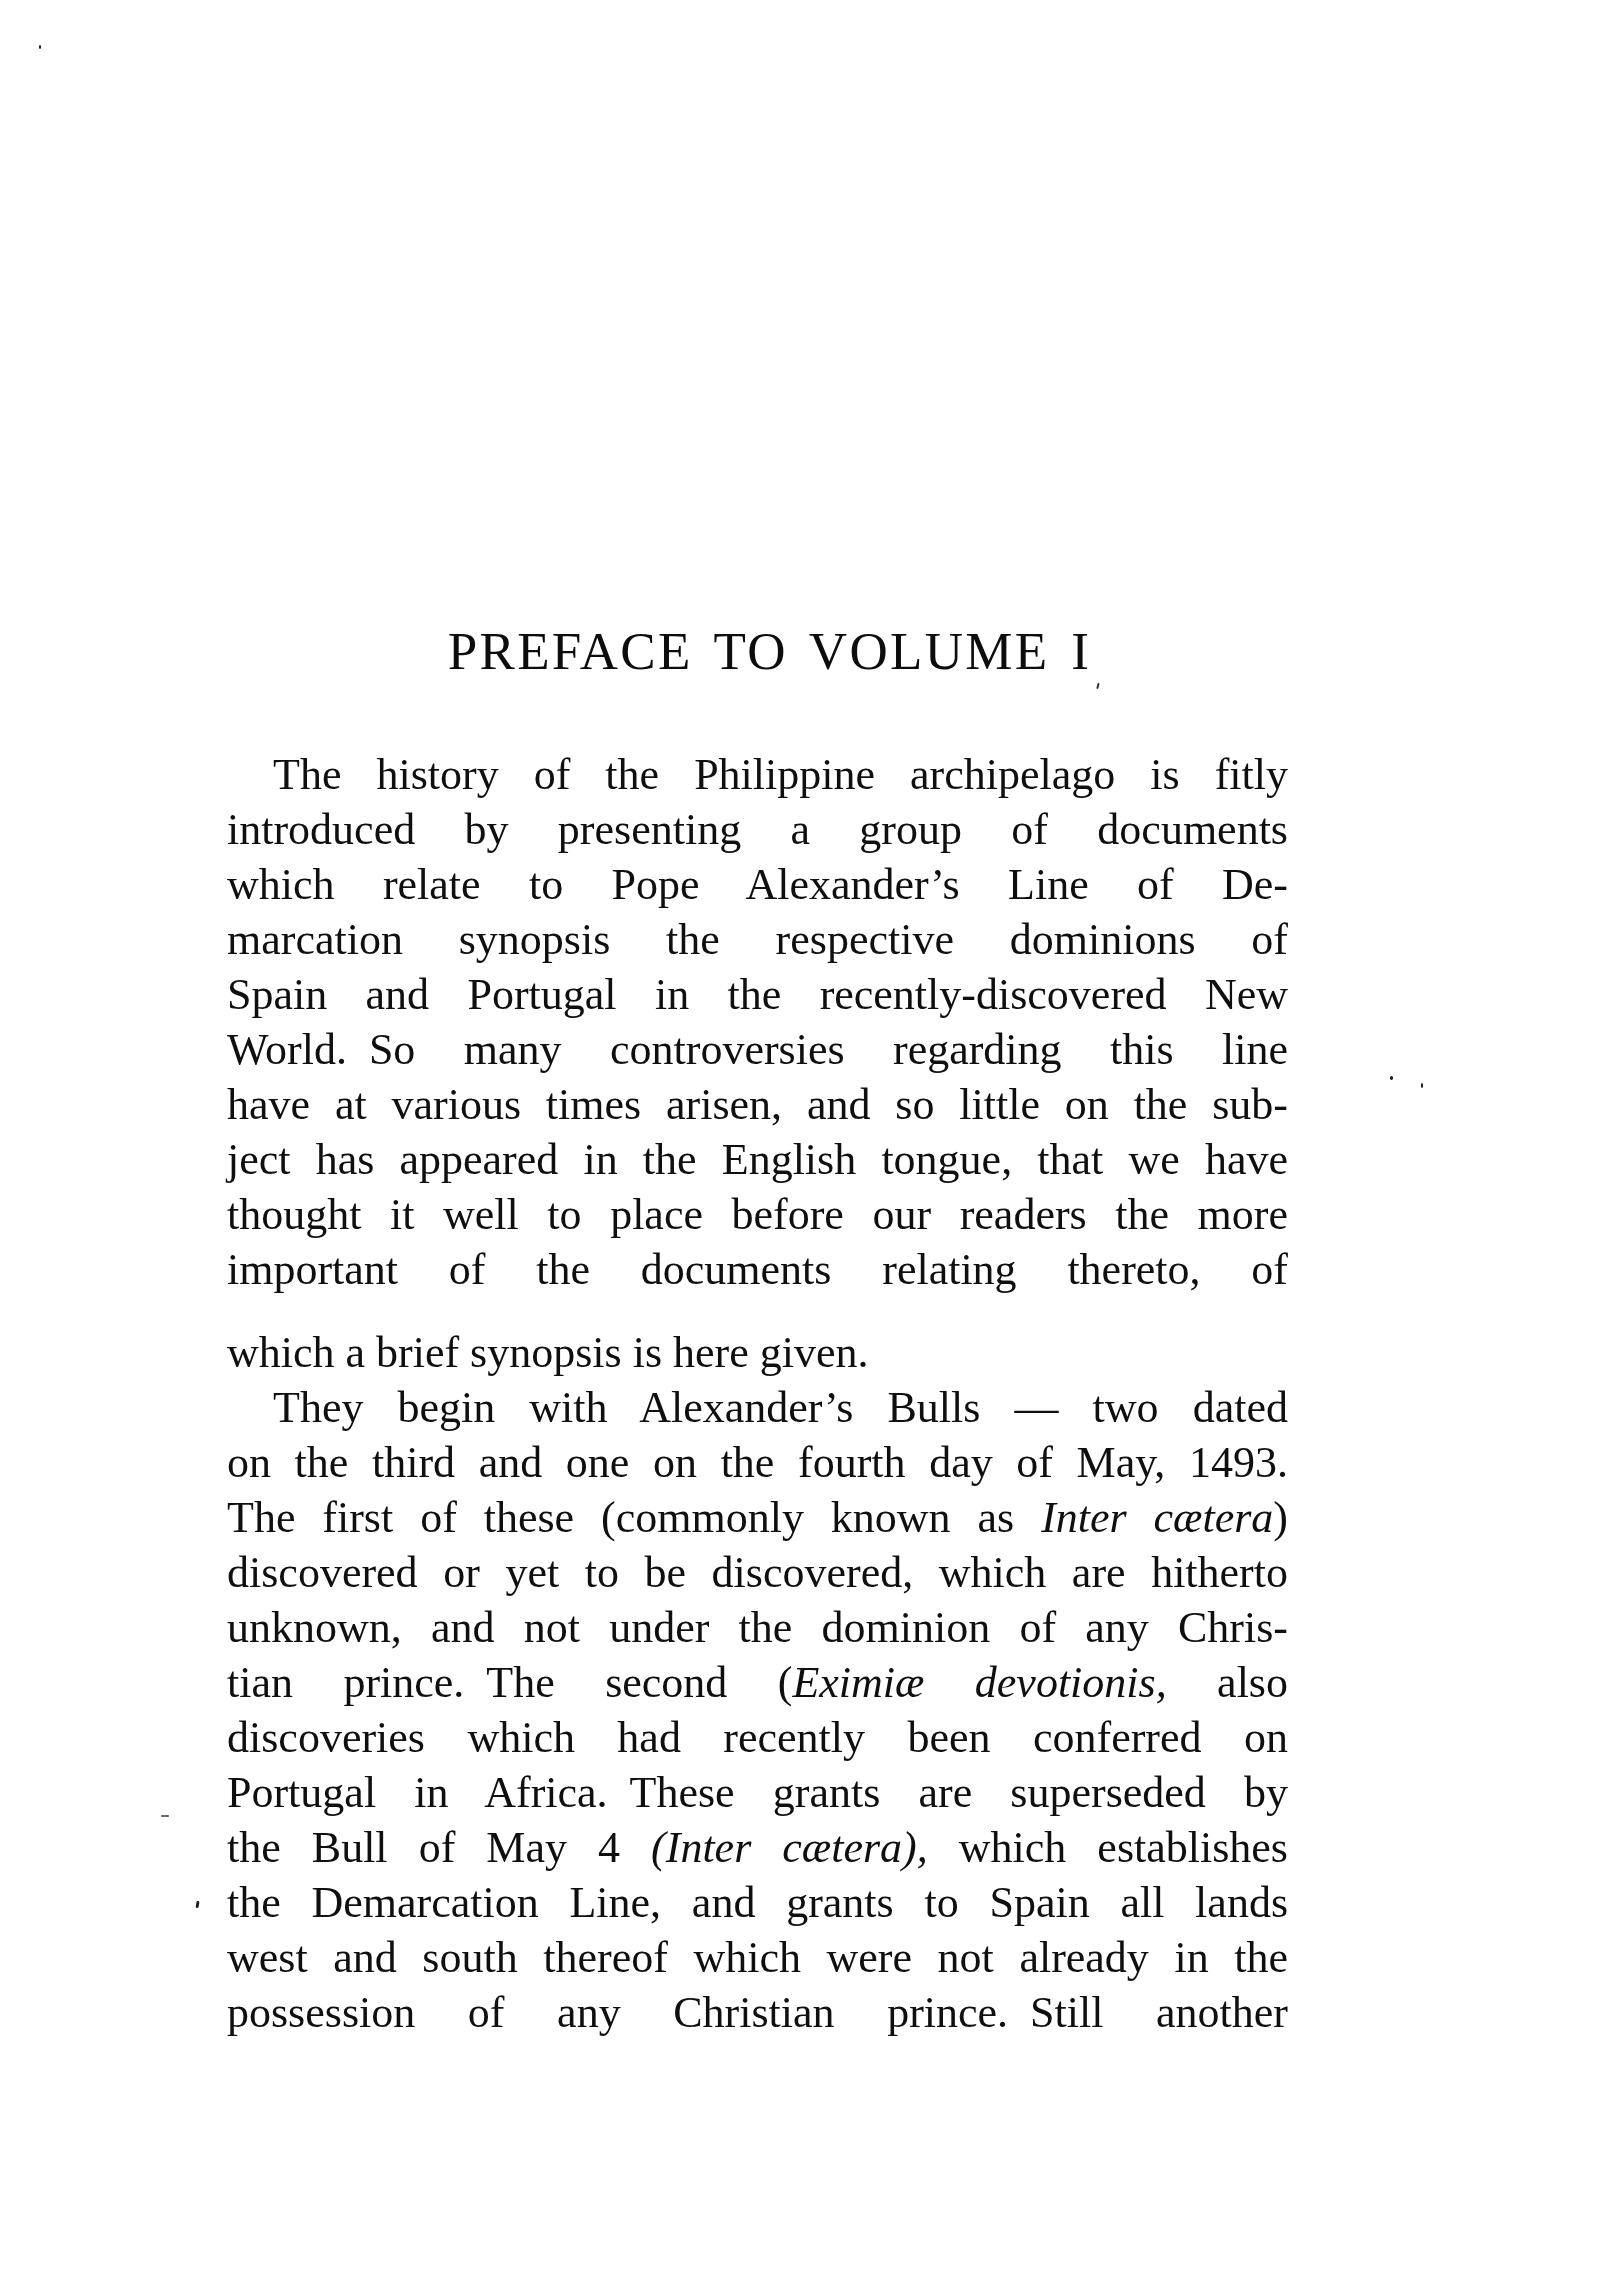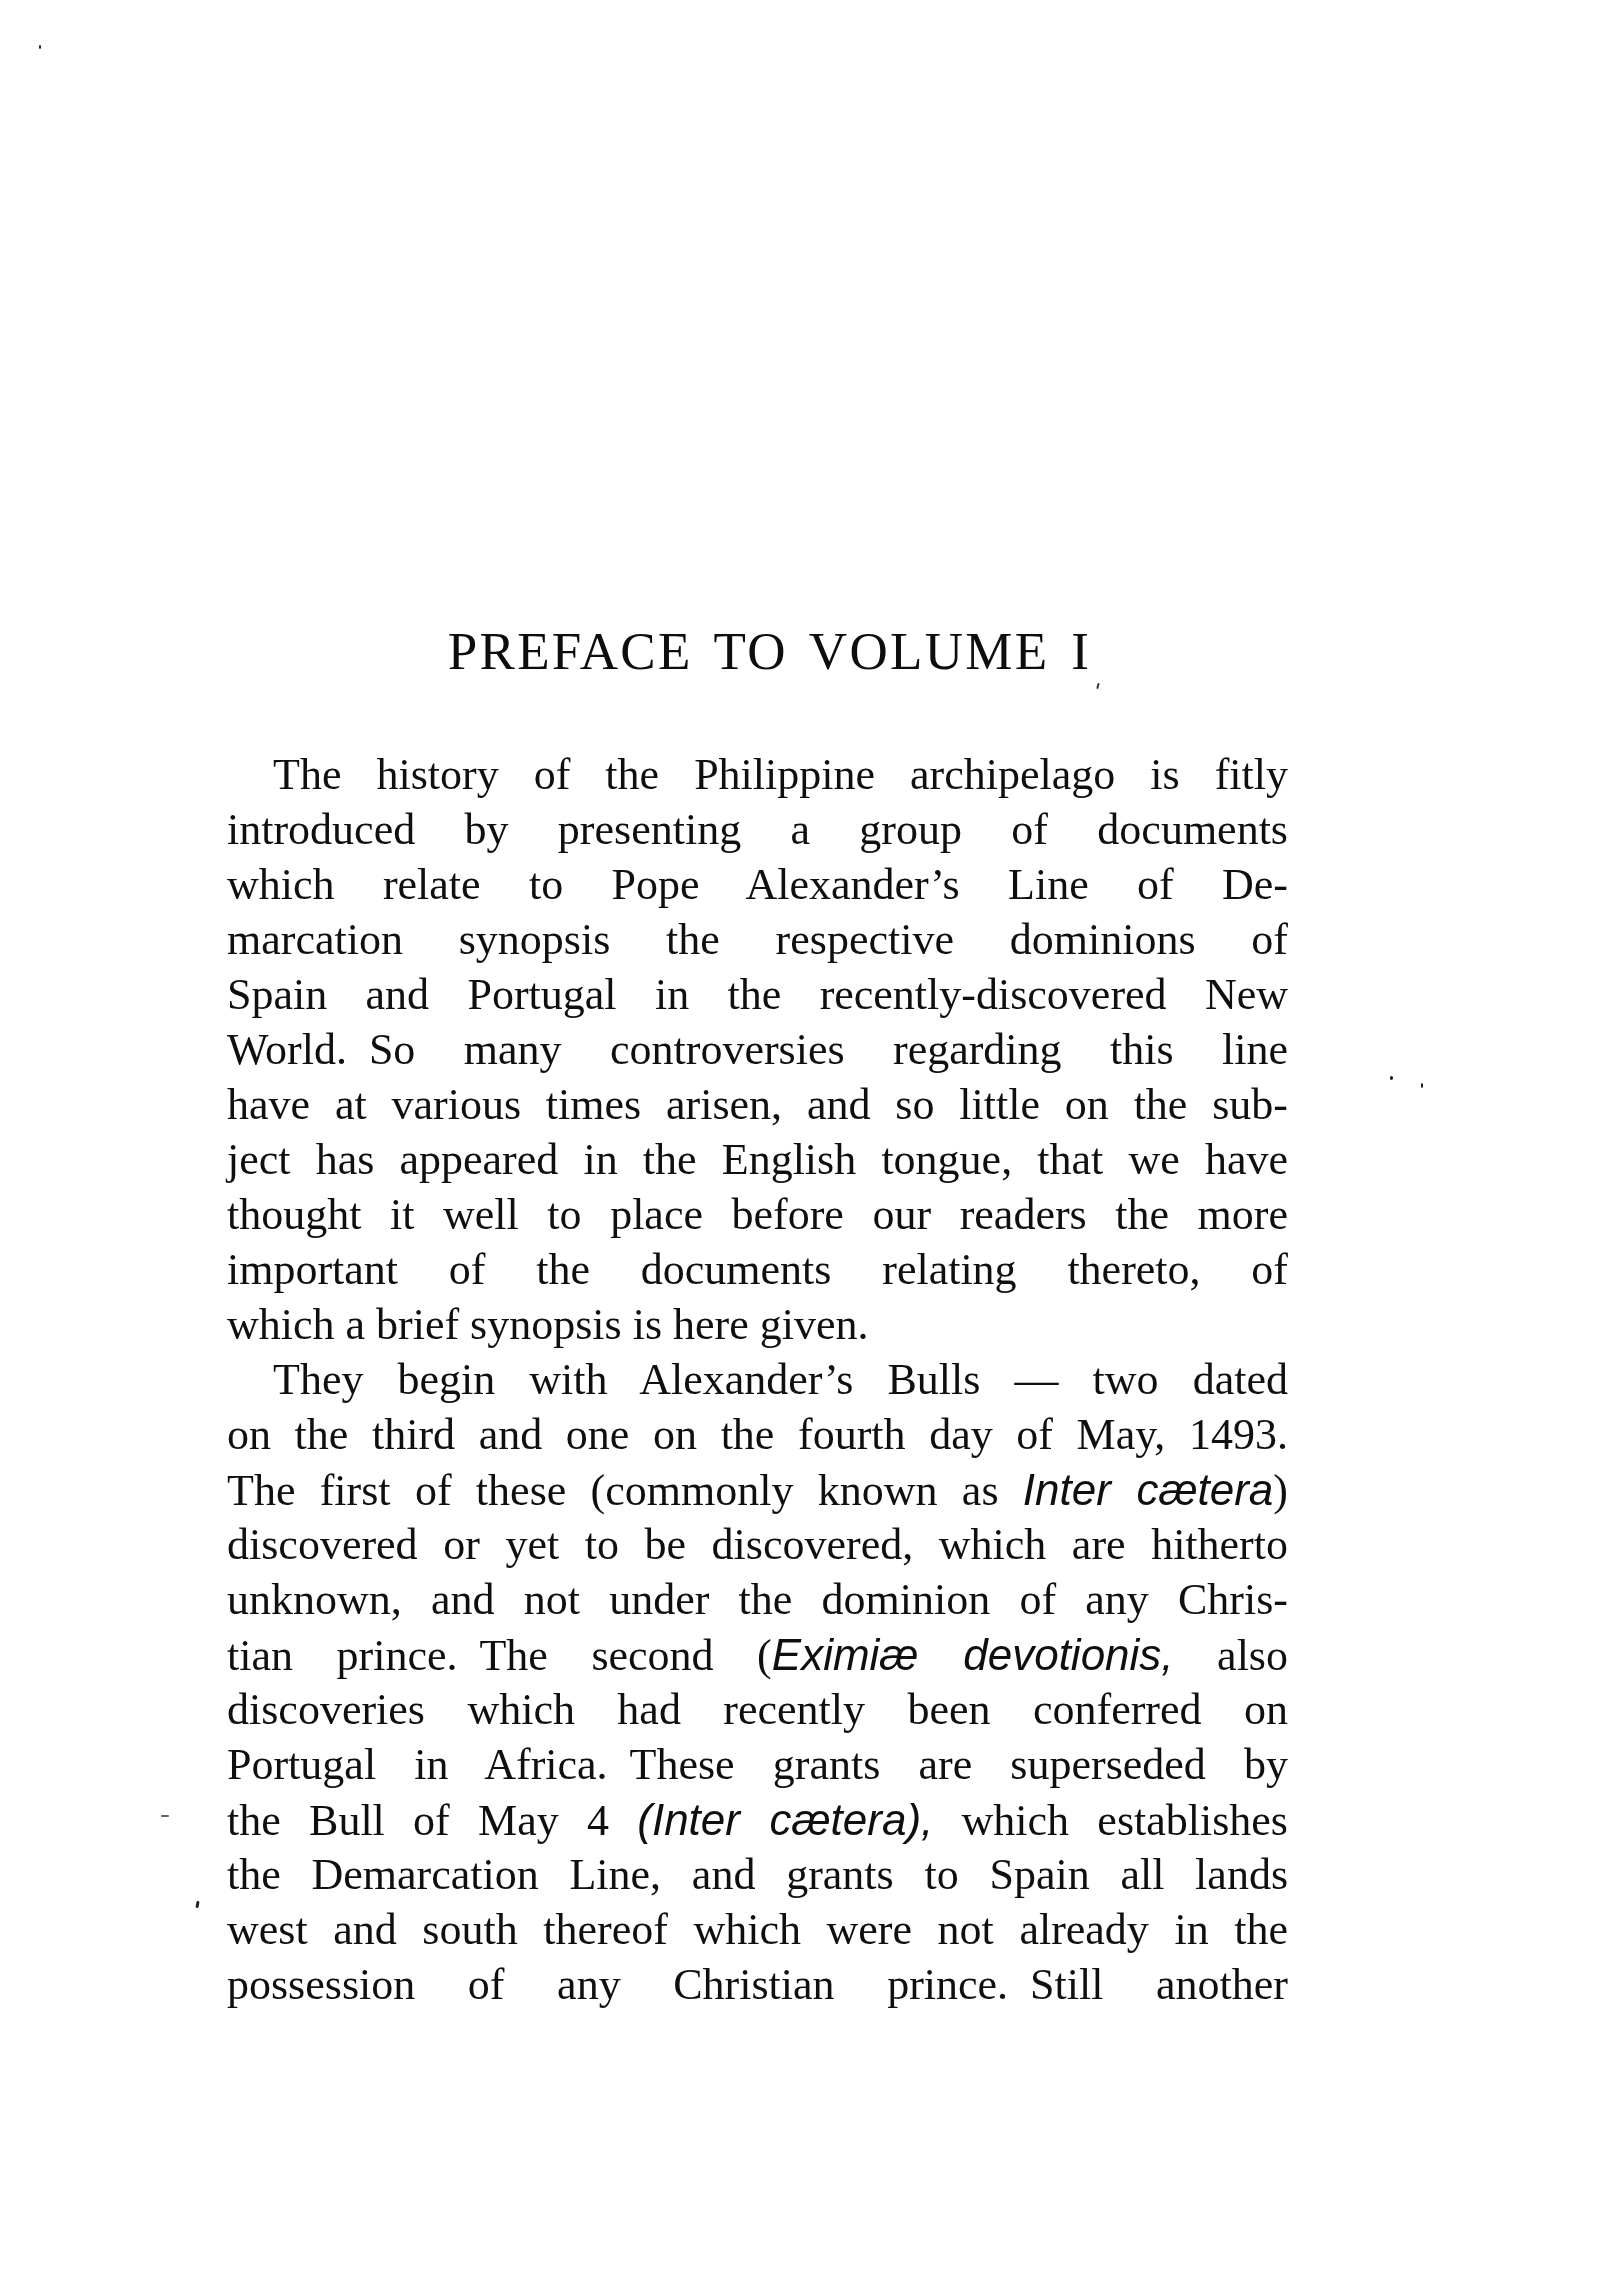--- a/index.html
+++ b/index.html
@@ -36,22 +36,22 @@
   }
   .line {
     line-height: 55px;
     height: 55px;
     text-align: justify;
     text-align-last: justify;
     text-justify: inter-word;
     white-space: normal;
   }
   .line.indent { text-indent: 46px; }
-  .line.short { text-align-last: left; }
-  .line em { font-style: italic; font-family: Liberation Sans, sans-serif; }
+  .line.short { text-align-last: left; margin-top: 28px; }
+  .line em { font-style: italic; font-family: Liberation Serif, serif; }
   .speck { position: absolute; background: #1a1a1a; border-radius: 50%; }
   .speck.s1 { left: 39px;   top: 45px;   width: 2.3px;  height: 4.1px;  }
   .speck.s2 { left: 161px;  top: 1815px; width: 8.3px; height: 2.3px;  background:#666; border-radius: 0.9px; }
   .speck.s3 { left: 196px;  top: 1901px; width: 3.2px;  height: 7.3px; background:#222; border-radius: 1.4px; transform: rotate(10deg); }
   .speck.s4 { left: 1390px; top: 1076px; width: 3.2px;  height: 3.7px;  }
   .speck.s5 { left: 1421px; top: 1083px; width: 2.3px;  height: 4.6px; }
   .speck.s6 { left: 1097px; top: 683px; width: 2.3px;  height: 5.5px; background:#333; border-radius: 1.4px; transform: rotate(15deg); }
 </style>
 </head>
 <body>

